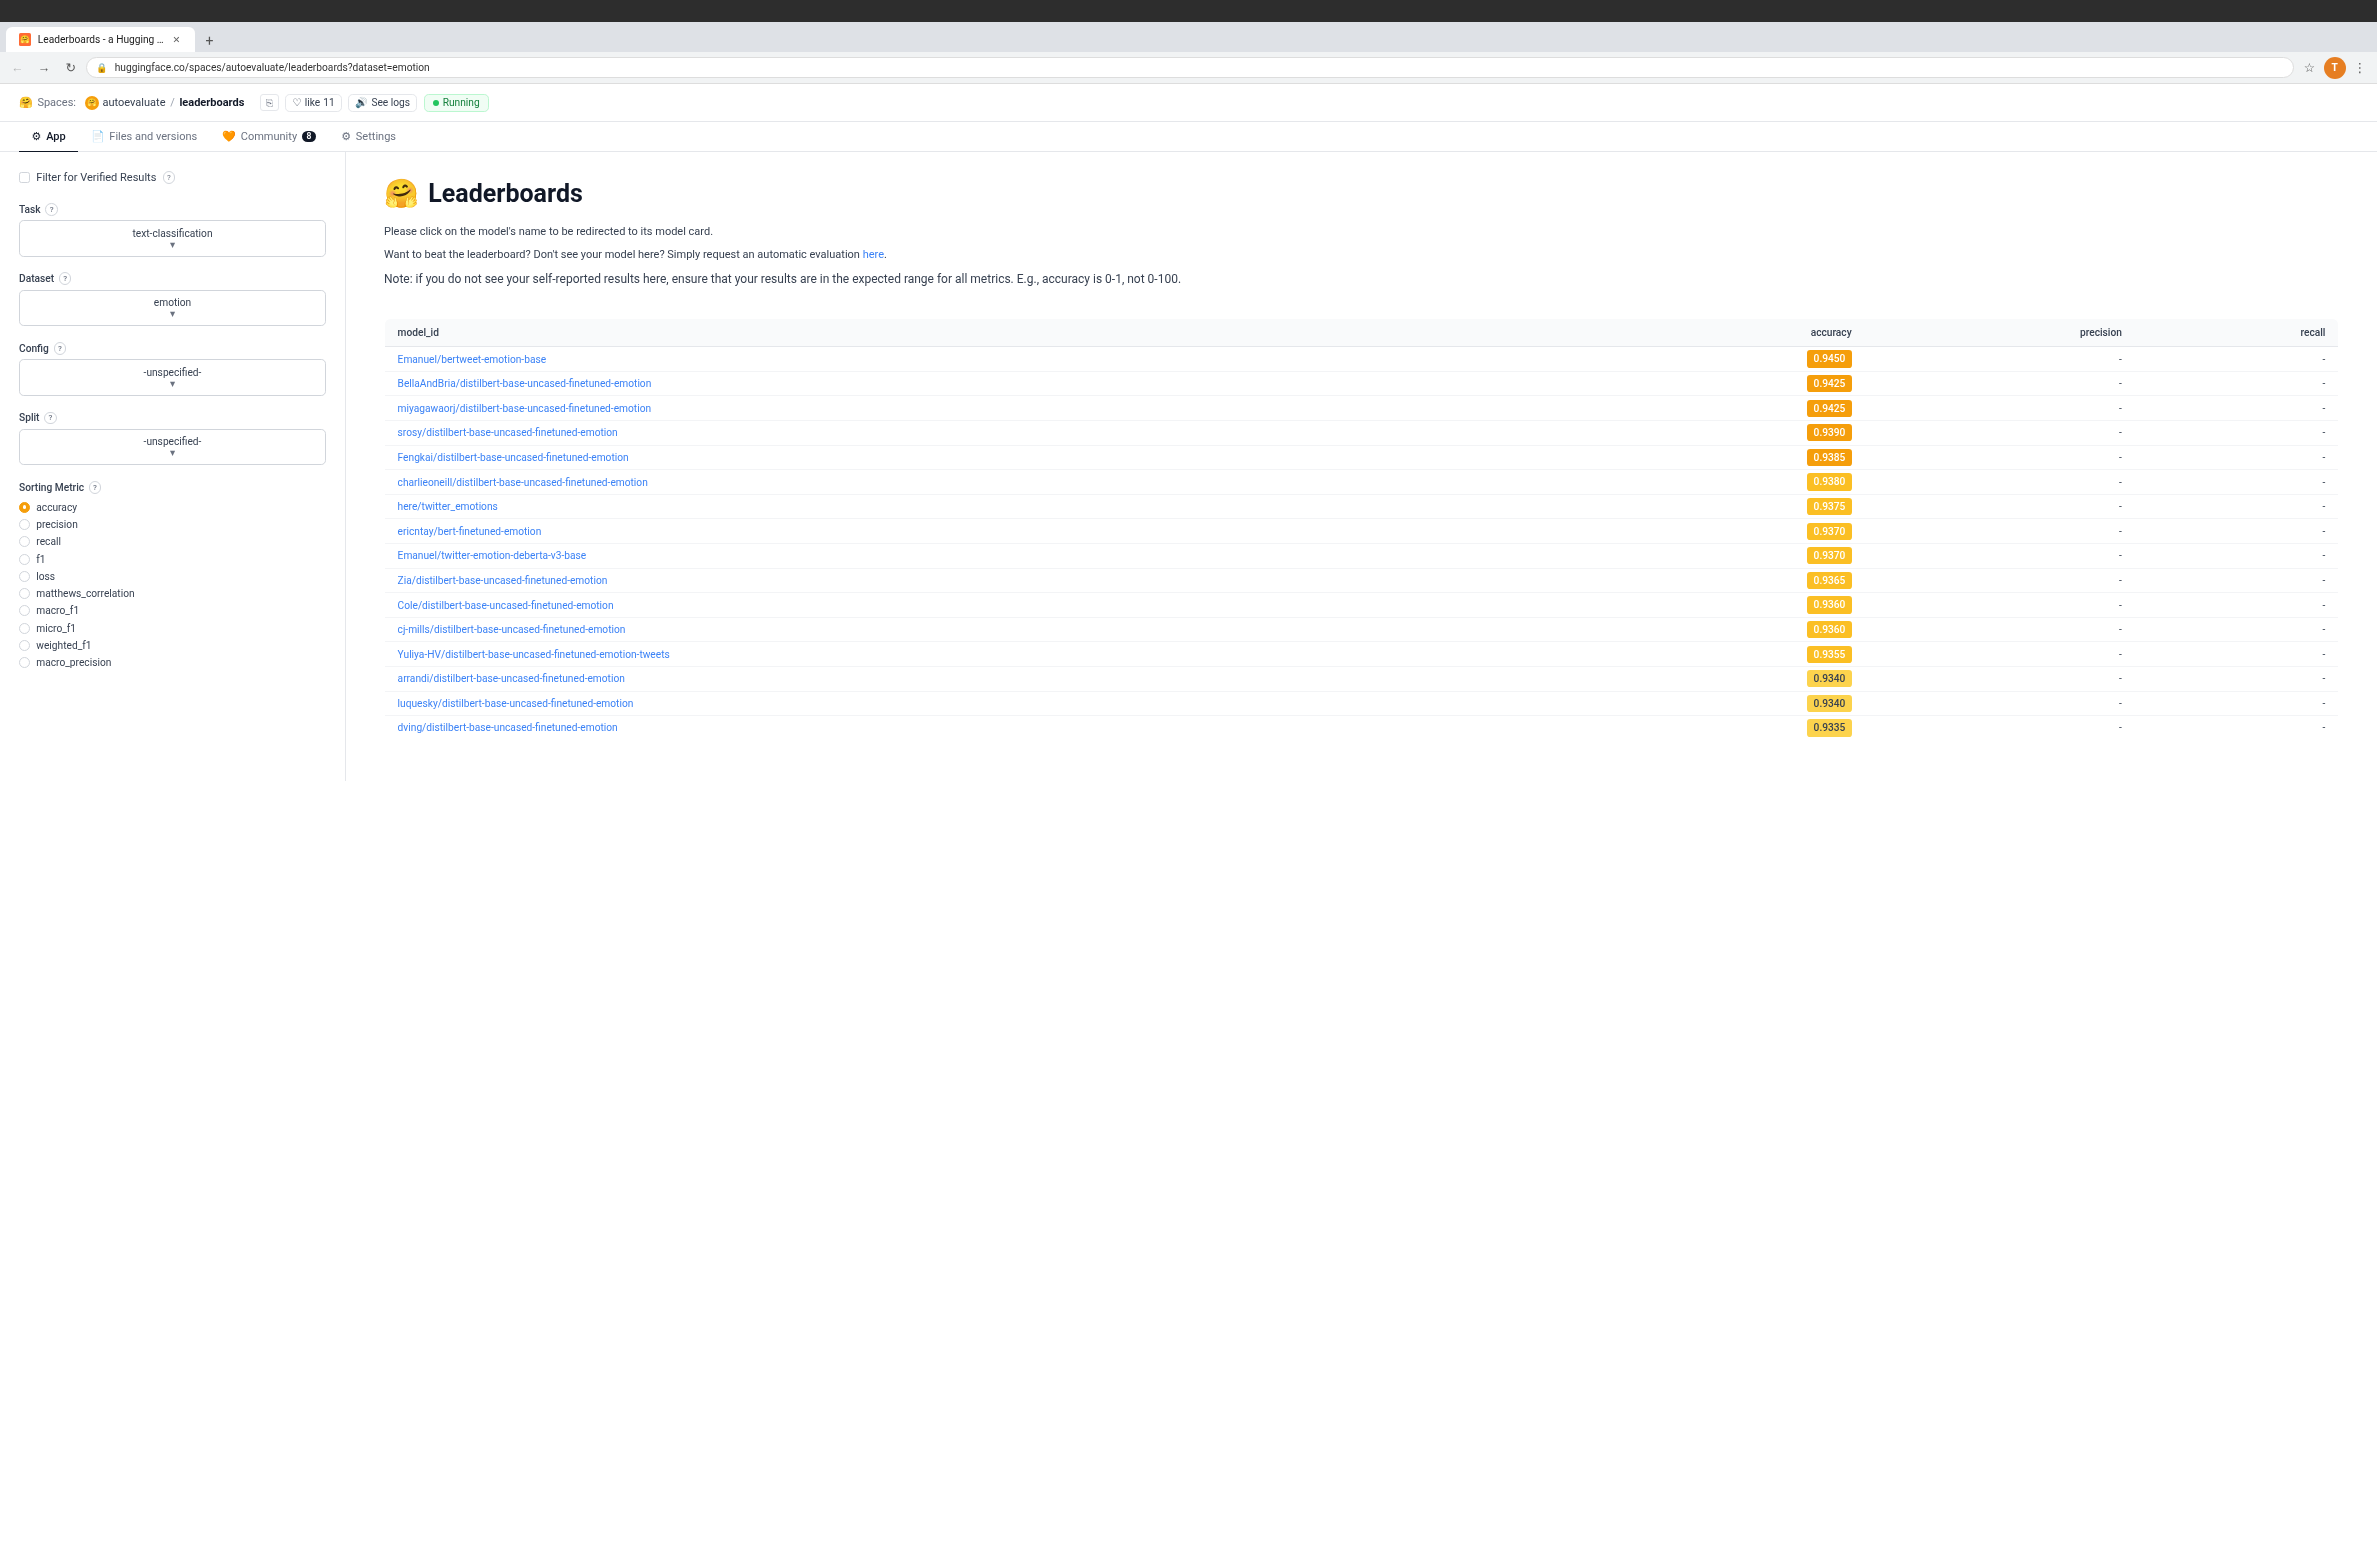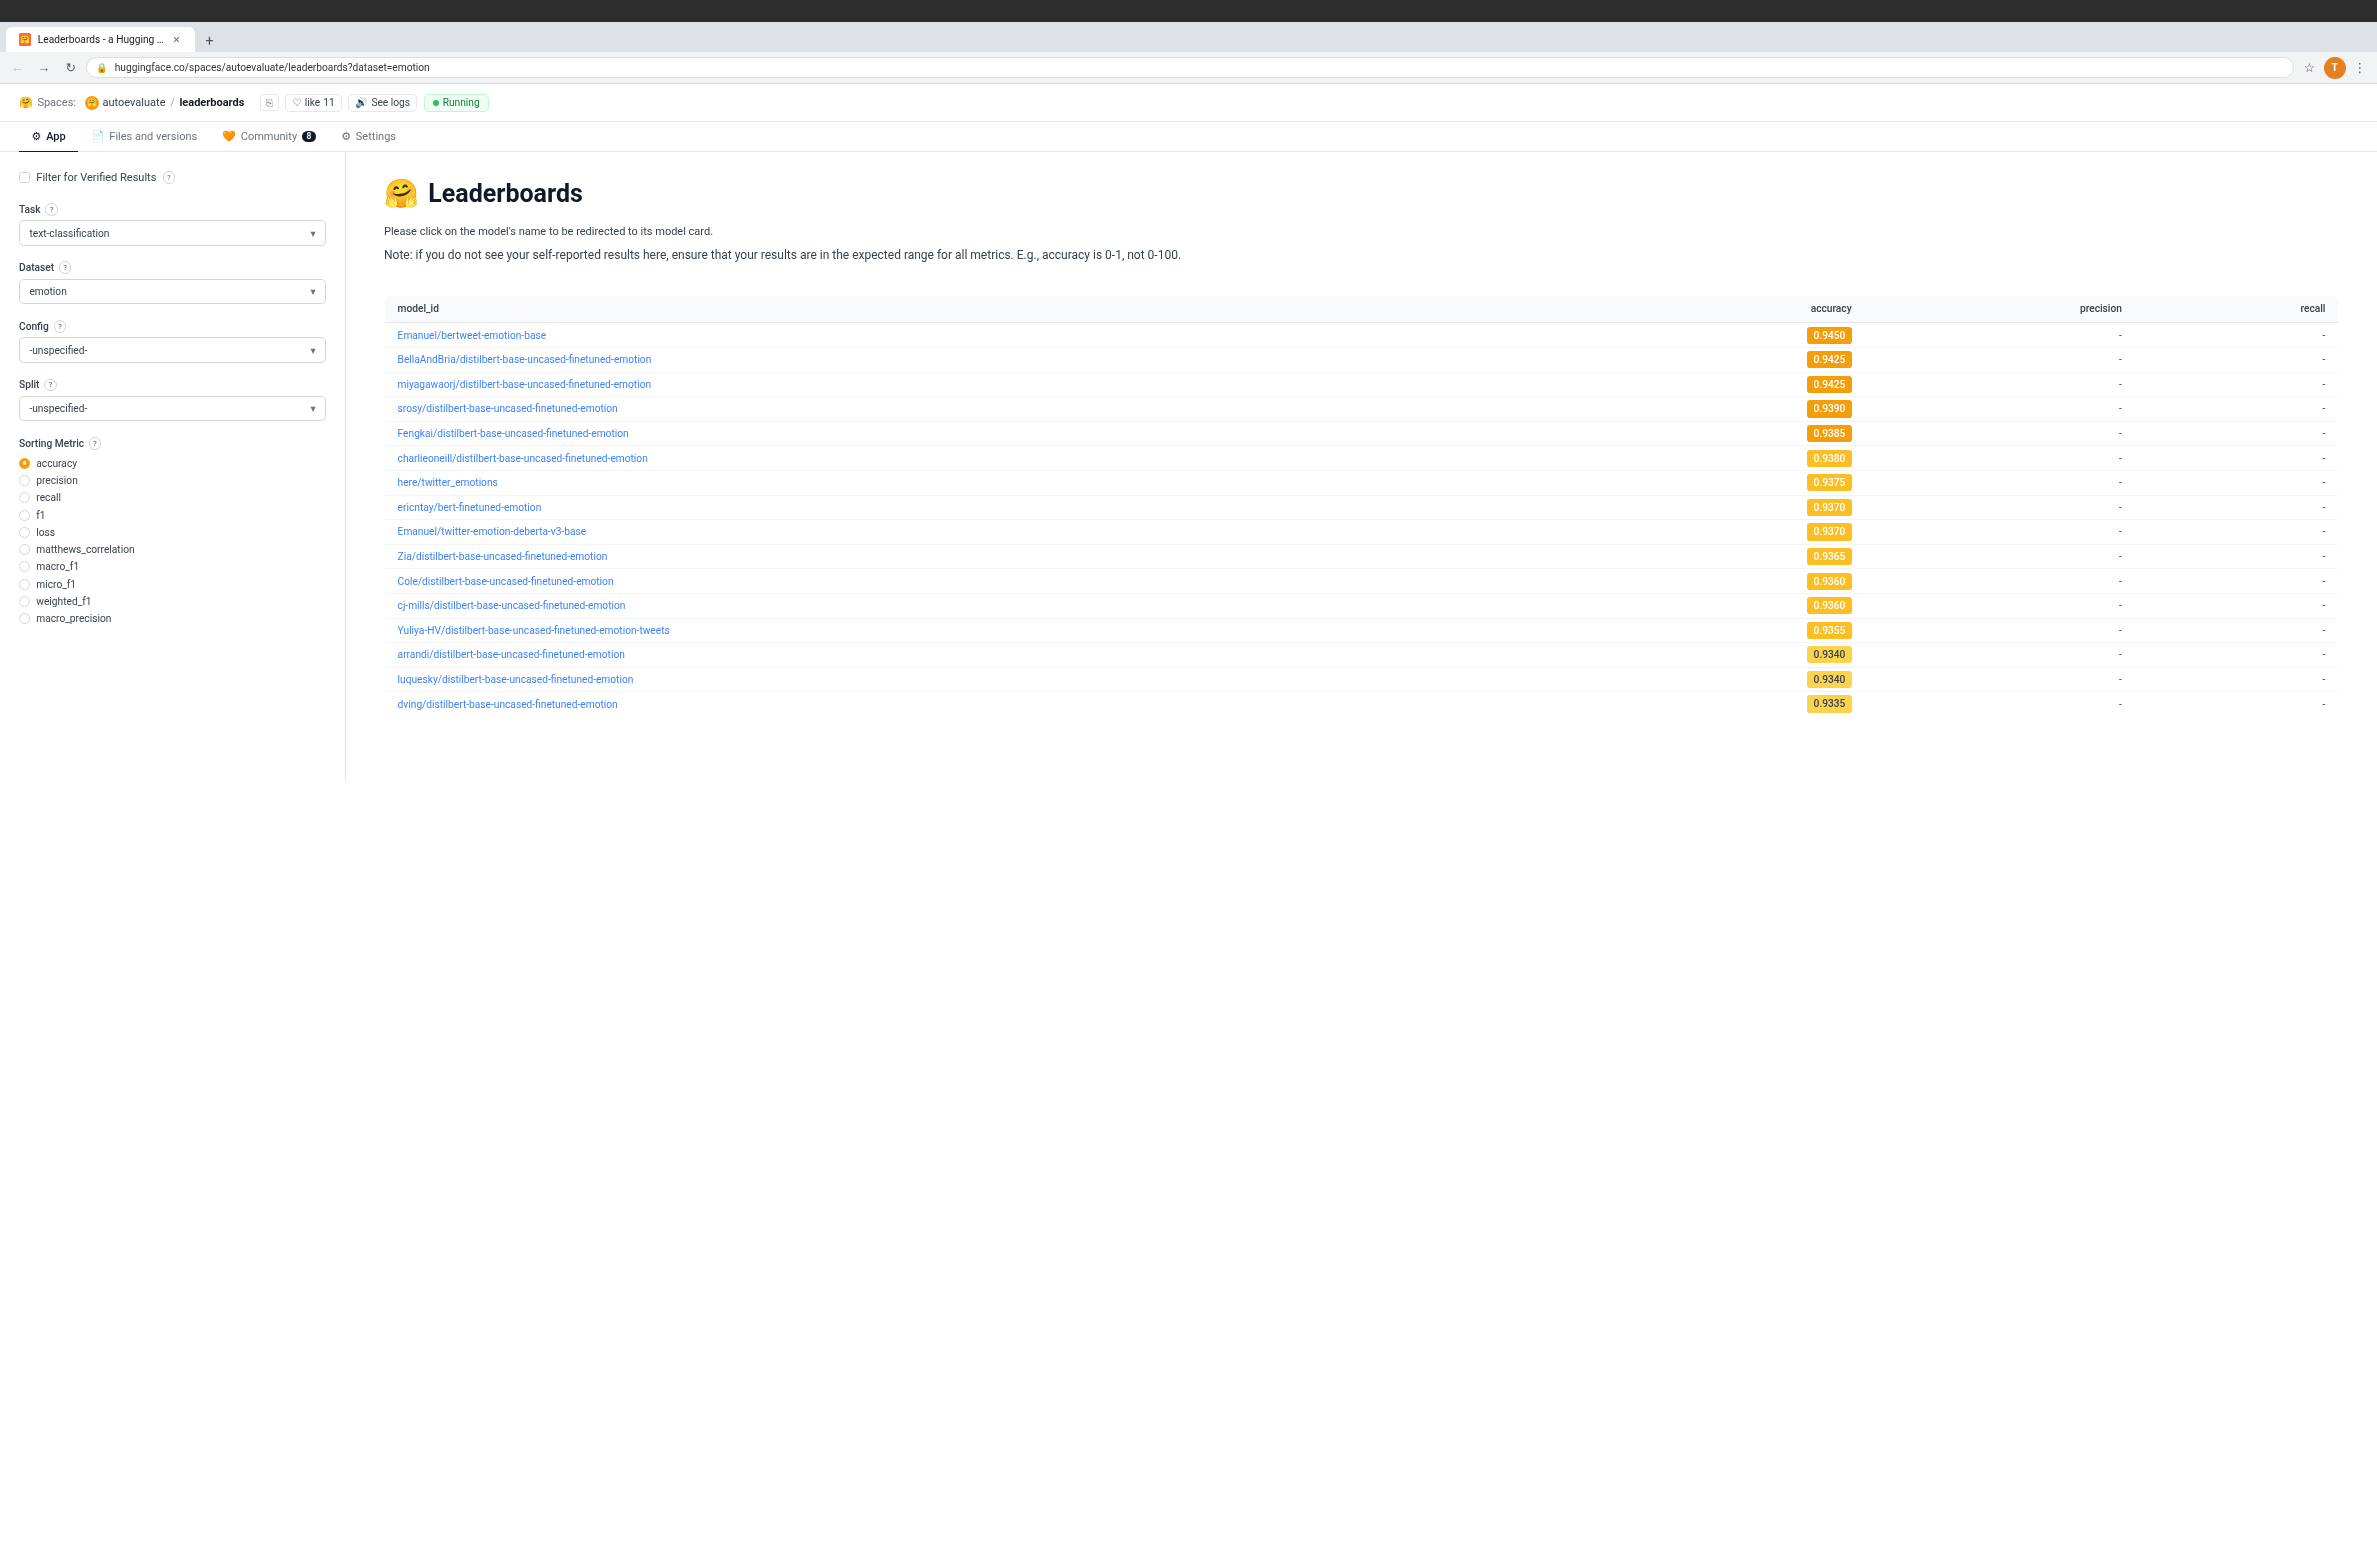--- a/index.html
+++ b/index.html
@@ -50,21 +50,21 @@
     .hf-content { flex: 1; padding: 25px 38px; overflow-x: auto; }
 
     
     .filter-row { display: flex; align-items: center; gap: 6.3px; margin-bottom: 19px; }
     .checkbox { width: 11px; height: 11px; border: 0.8px solid #d1d5db; border-radius: 2.4px; cursor: pointer; flex-shrink: 0; }
     .filter-label { font-size: 11px; color: #374151; }
     .help-icon { width: 12.6px; height: 12.6px; border: 0.8px solid #d1d5db; border-radius: 50%; display: flex; align-items: center; justify-content: center; font-size: 7.9px; color: #6b7280; cursor: pointer; }
 
     .form-group { margin-bottom: 15.7px; }
     .form-label { font-size: 10.2px; font-weight: 500; color: #374151; margin-bottom: 4.7px; display: flex; align-items: center; gap: 4.7px; }
-    .form-select { width: 100%; padding: 6.3px 9.4px; border: 0.8px solid #d1d5db; border-radius: 4.7px; font-size: 10.2px; color: #374151; background: #fff; cursor: pointer; display: flex; align-items: center; justify-content: space-between; }
+    .form-select { width: 100%; padding: 6.3px 9.4px; border: 0.8px solid #d1d5db; border-radius: 4.7px; font-size: 10.2px; color: #374151; background: #fff; cursor: pointer; display: flex; align-items: center; justify-content: space-between; flex-direction: column; }
     .form-select .chevron { color: #6b7280; }
 
     
     .radio-group-label { font-size: 10.2px; font-weight: 500; color: #374151; margin-bottom: 7.9px; display: flex; align-items: center; gap: 4.7px; }
     .radio-item { display: flex; align-items: center; gap: 6.3px; margin-bottom: 6.3px; cursor: pointer; }
     .radio-circle { width: 11px; height: 11px; border: 0.8px solid #d1d5db; border-radius: 50%; flex-shrink: 0; display: flex; align-items: center; justify-content: center; }
     .radio-circle.selected { border-color: #f59e0b; background: #f59e0b; }
     .radio-circle.selected::after { content: ''; width: 3.9px; height: 3.9px; background: #fff; border-radius: 50%; }
     .radio-label { font-size: 10.2px; color: #374151; }
 
@@ -275,20 +275,23 @@
       </div>
     </div>
 
     <div class="hf-content">
       <div class="page-title-row">
         <span class="page-emoji">🤗</span>
         <h1 class="page-title">Leaderboards</h1>
       </div>
 
       <p class="intro-text">Please click on the model's name to be redirected to its model card.</p>
+      <p class="intro-text">
+        <span>Want to beat the leaderboard? Don't see your model here? Simply request an automatic evaluation </span><a href="#">here</a>.
+      </p>
       <p class="note-text">Note: if you do not see your self-reported results here, ensure that your results are in the expected range for all metrics. E.g., accuracy is 0-1, not 0-100.</p>
 
       <table class="leaderboard-table">
         <thead>
           <tr>
             <th>model_id</th>
             <th>accuracy</th>
             <th>precision</th>
             <th>recall</th>
           </tr>

